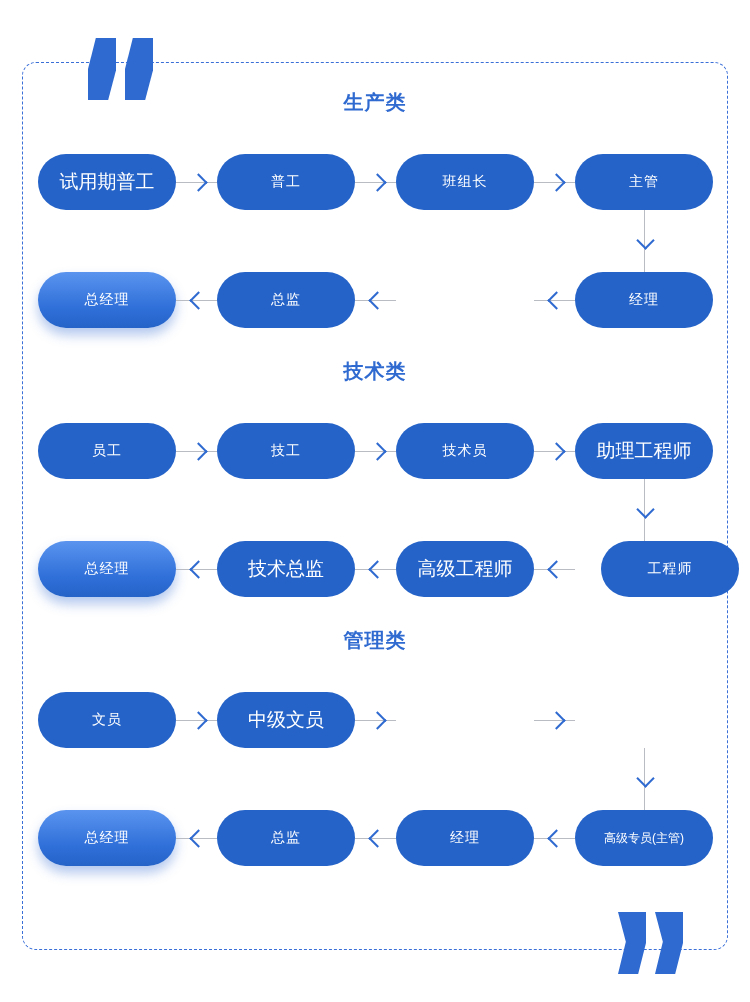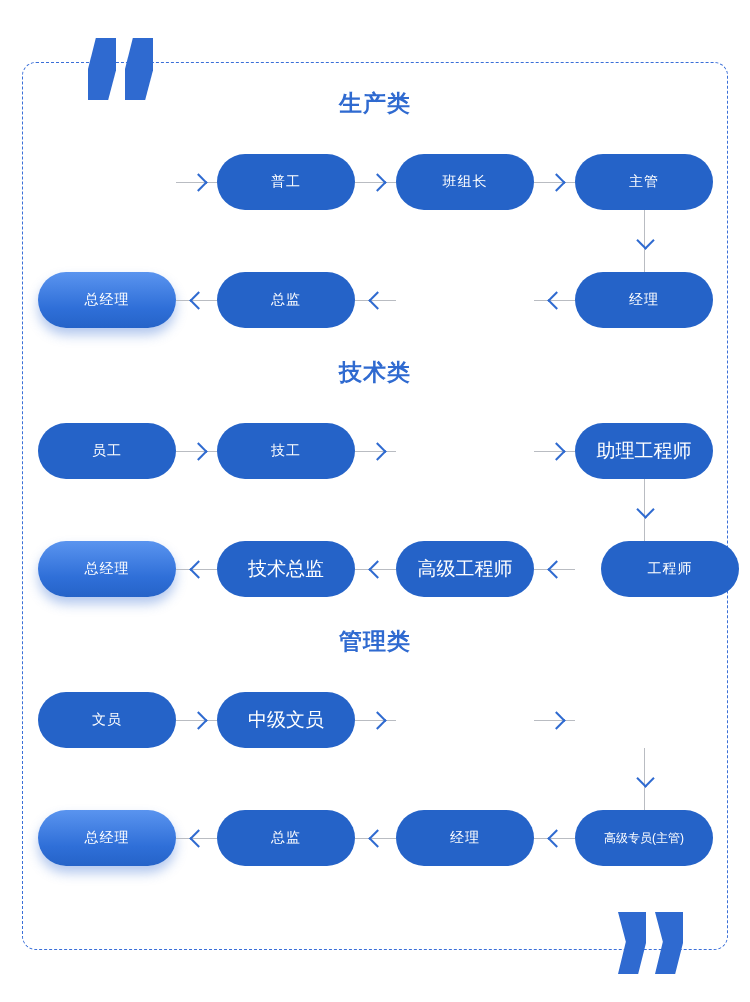--- a/index.html
+++ b/index.html
@@ -33,21 +33,21 @@
   }
   #quote-open{left:88px;top:38px;}
   #quote-close{left:618px;top:912px;}
 
   
   #sections{position:absolute;left:22px;top:62px;width:706px;height:888px;}
   .section{position:absolute;left:0;width:706px;}
   .sec-title{
     text-align:center;
     color:#2f6ad0;
-    font-size:23px;
+    font-size:20px;
     font-weight:bold;
     letter-spacing:1px;
     line-height:1;
   }
 
   .row{position:absolute;left:0;width:706px;height:56px;}
 
   
   .pill{
     position:absolute;
@@ -114,20 +114,21 @@
 </div>
 <div class="quote close" id="quote-close">
   <span></span>
   <span></span>
 </div>
 
 <div id="sections">
     <div class="section" style="top: 30px;">
       <div class="sec-title">生产类</div>
       <div class="row" style="top: 62px;">
+        <div class="pill sm" style="left: 16px; width: 138px;">试用期普工</div>
         <div class="pill" style="left: 195px; width: 138px;">普工</div>
         <div class="pill" style="left: 553px; width: 138px;">主管</div>
         <div class="pill" style="left: 374px; width: 138px;">班组长</div>
         <div class="hconn" style="left: 154px; width: 41px;"></div>
         <div class="chev right" style="left: 169.5px;"></div>
         <div class="hconn" style="left: 333px; width: 41px;"></div>
         <div class="chev right" style="left: 348.5px;"></div>
         <div class="hconn" style="left: 512px; width: 41px;"></div>
         <div class="chev right" style="left: 527.5px;"></div>
       </div>
@@ -143,20 +144,21 @@
         <div class="chev left" style="left: 527.5px;"></div>
       </div>
       <div class="vconn" style="left: 622px; top: 118px; height: 62px;"></div>
       <div class="vchev" style="left: 617px; top: 142px;"></div>
     </div>
     <div class="section" style="top: 299px;">
       <div class="sec-title">技术类</div>
       <div class="row" style="top: 62px;">
         <div class="pill" style="left: 16px; width: 138px;">员工</div>
         <div class="pill" style="left: 195px; width: 138px;">技工</div>
+        <div class="pill" style="left: 374px; width: 138px;">技术员</div>
         <div class="pill sm" style="left: 553px; width: 138px;">助理工程师</div>
         <div class="hconn" style="left: 154px; width: 41px;"></div>
         <div class="chev right" style="left: 169.5px;"></div>
         <div class="hconn" style="left: 333px; width: 41px;"></div>
         <div class="chev right" style="left: 348.5px;"></div>
         <div class="hconn" style="left: 512px; width: 41px;"></div>
         <div class="chev right" style="left: 527.5px;"></div>
       </div>
       <div class="row" style="top: 180px;">
         <div class="pill hl" style="left: 16px; width: 138px;">总经理</div>

